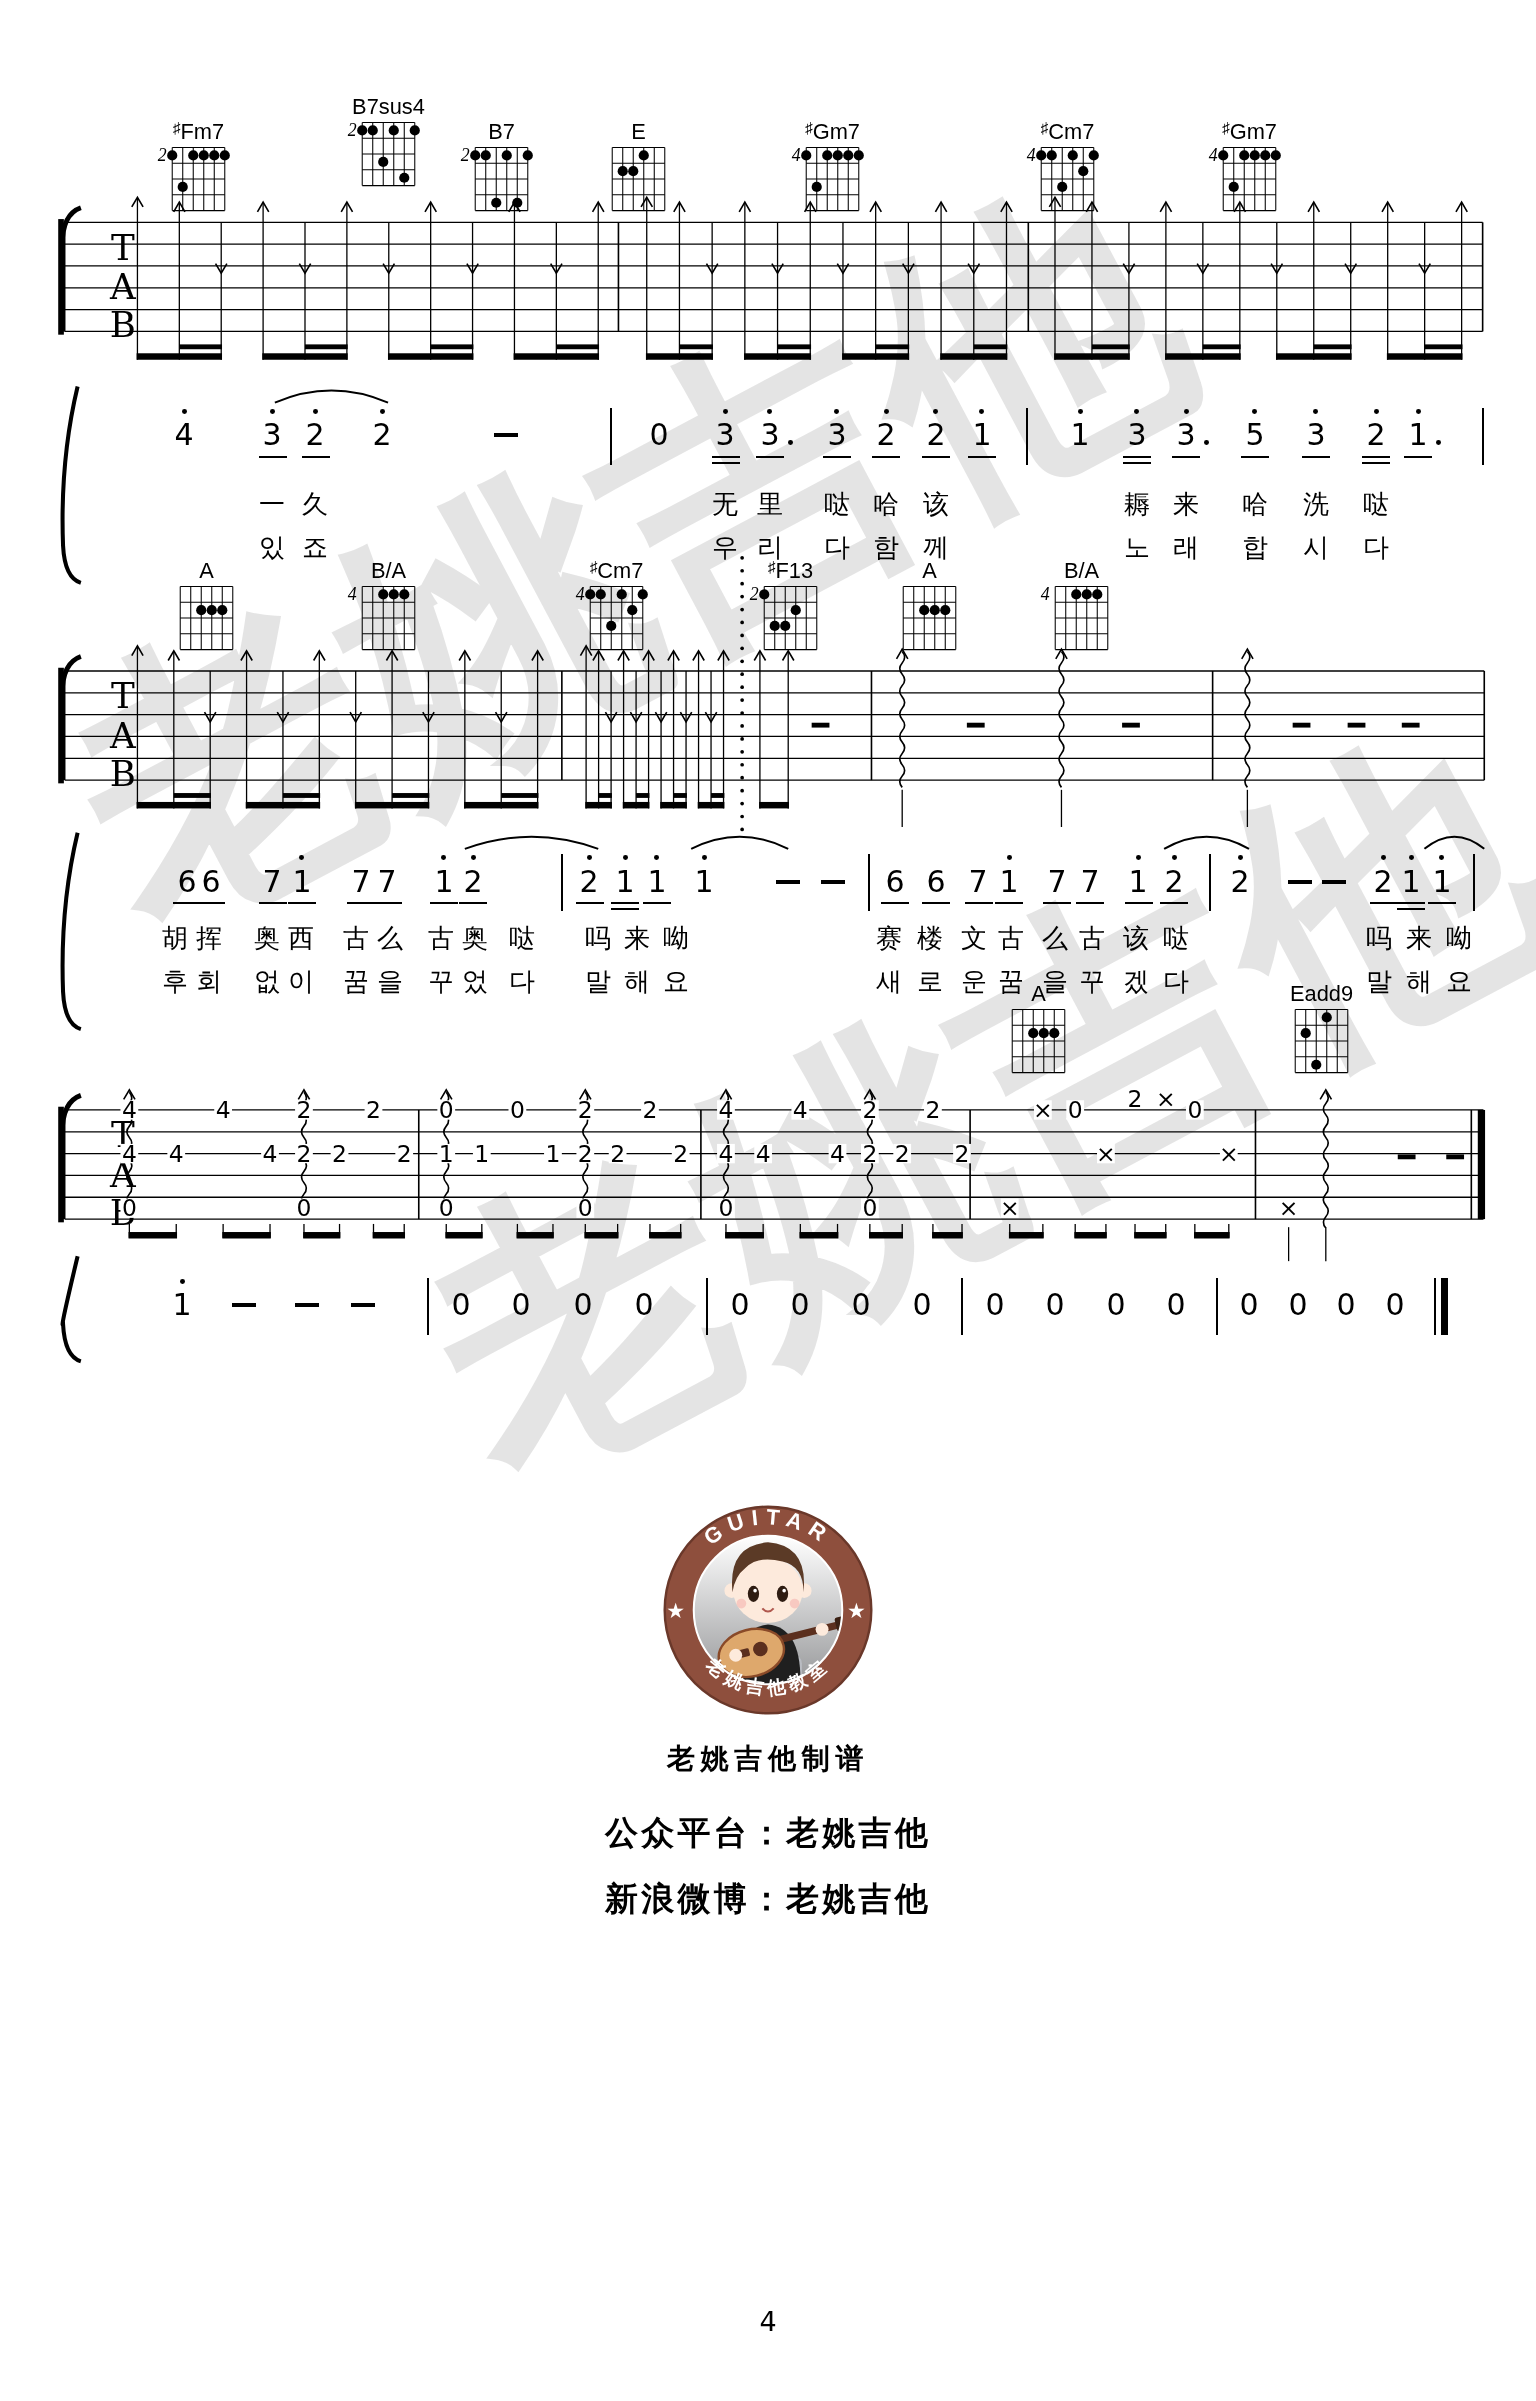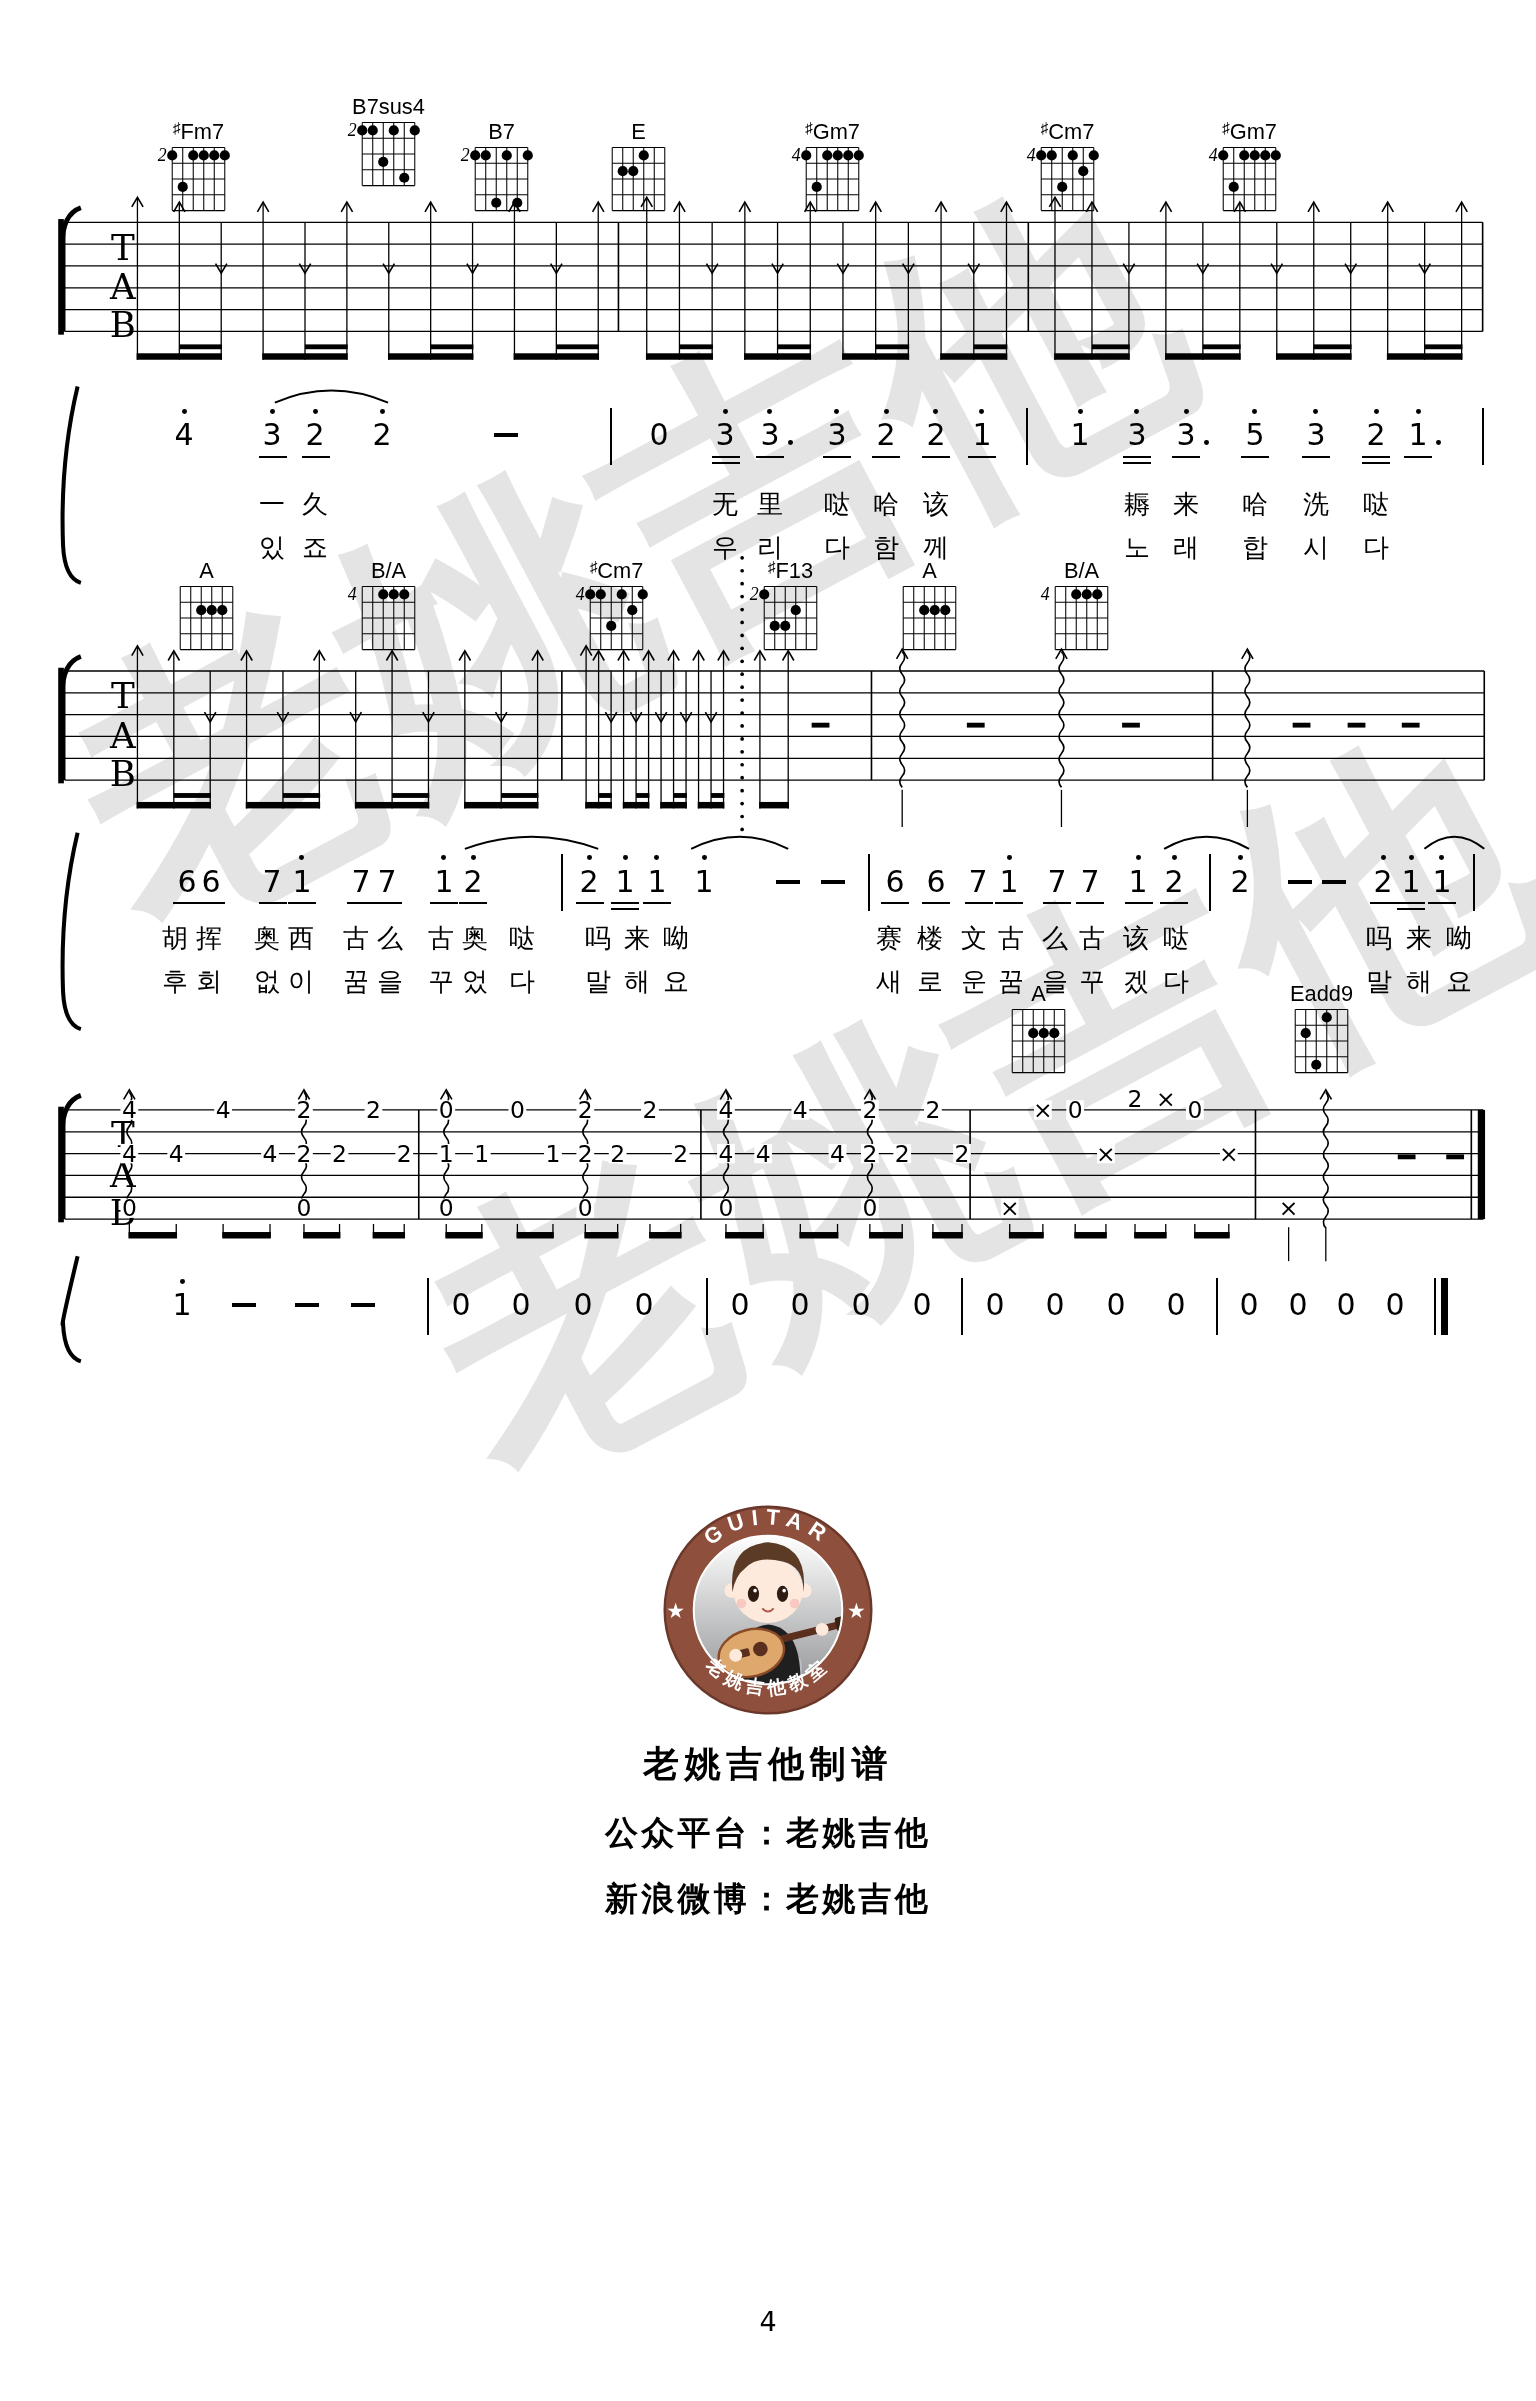--- a/index.html
+++ b/index.html
@@ -7,21 +7,21 @@
         font-family:"Liberation Sans",sans-serif;color:#000;}
   .wm{position:absolute;font-weight:bold;white-space:nowrap;line-height:1;
       transform-origin:0 50%;font-family:"DejaVu Sans",sans-serif;pointer-events:none;}
   #scaffold{position:absolute;left:0;top:0;}
   .jp-note{position:absolute;width:36px;margin-left:-18px;text-align:center;font-size:30px;
            font-family:"DejaVu Sans",sans-serif;line-height:1;}
   .jp-el{position:absolute;background:#000;}
   .jp-dot{position:absolute;width:4.9px;height:4.9px;background:#000;border-radius:50%;}
   .lyric{position:absolute;width:37px;margin-left:-18.6px;text-align:center;font-size:26px;
          font-family:"DejaVu Sans",sans-serif;line-height:1;}
-  .footer-title{position:absolute;left:0;width:100%;text-align:center;font-size:36px;
+  .footer-title{position:absolute;left:0;width:100%;text-align:center;font-size:28px;
                 font-weight:bold;letter-spacing:5.7px;font-family:"DejaVu Sans",sans-serif;}
   .footer-line{position:absolute;left:0;width:100%;text-align:center;font-size:33px;
                font-weight:bold;letter-spacing:3.2px;font-family:"DejaVu Sans",sans-serif;}
   .page-number{position:absolute;left:0;width:100%;text-align:center;font-size:27px;
                font-family:"DejaVu Sans",sans-serif;}
 </style>
 </head>
 <body>
 
 <div class="page">

